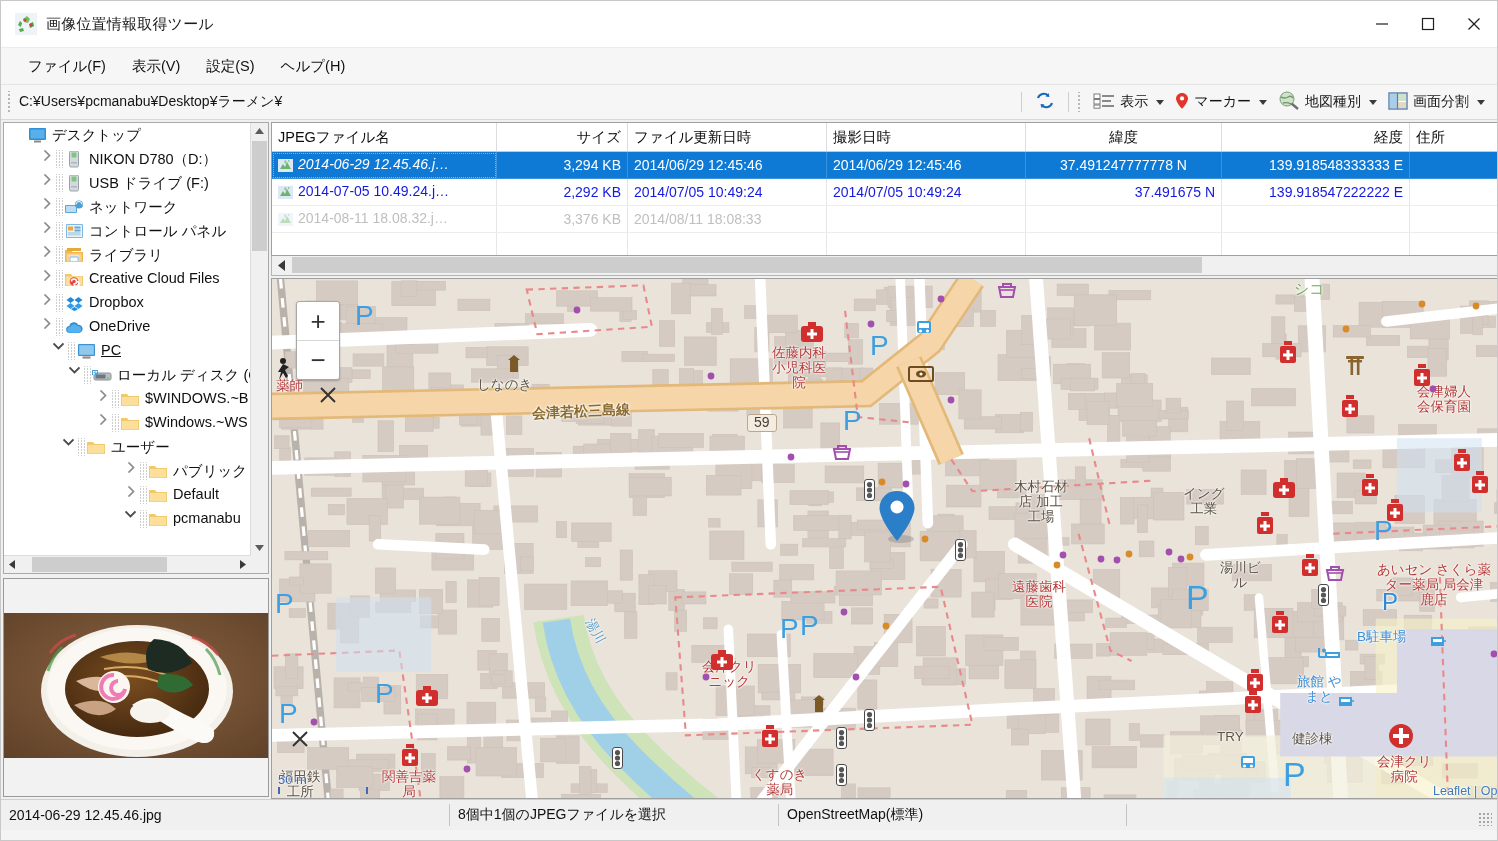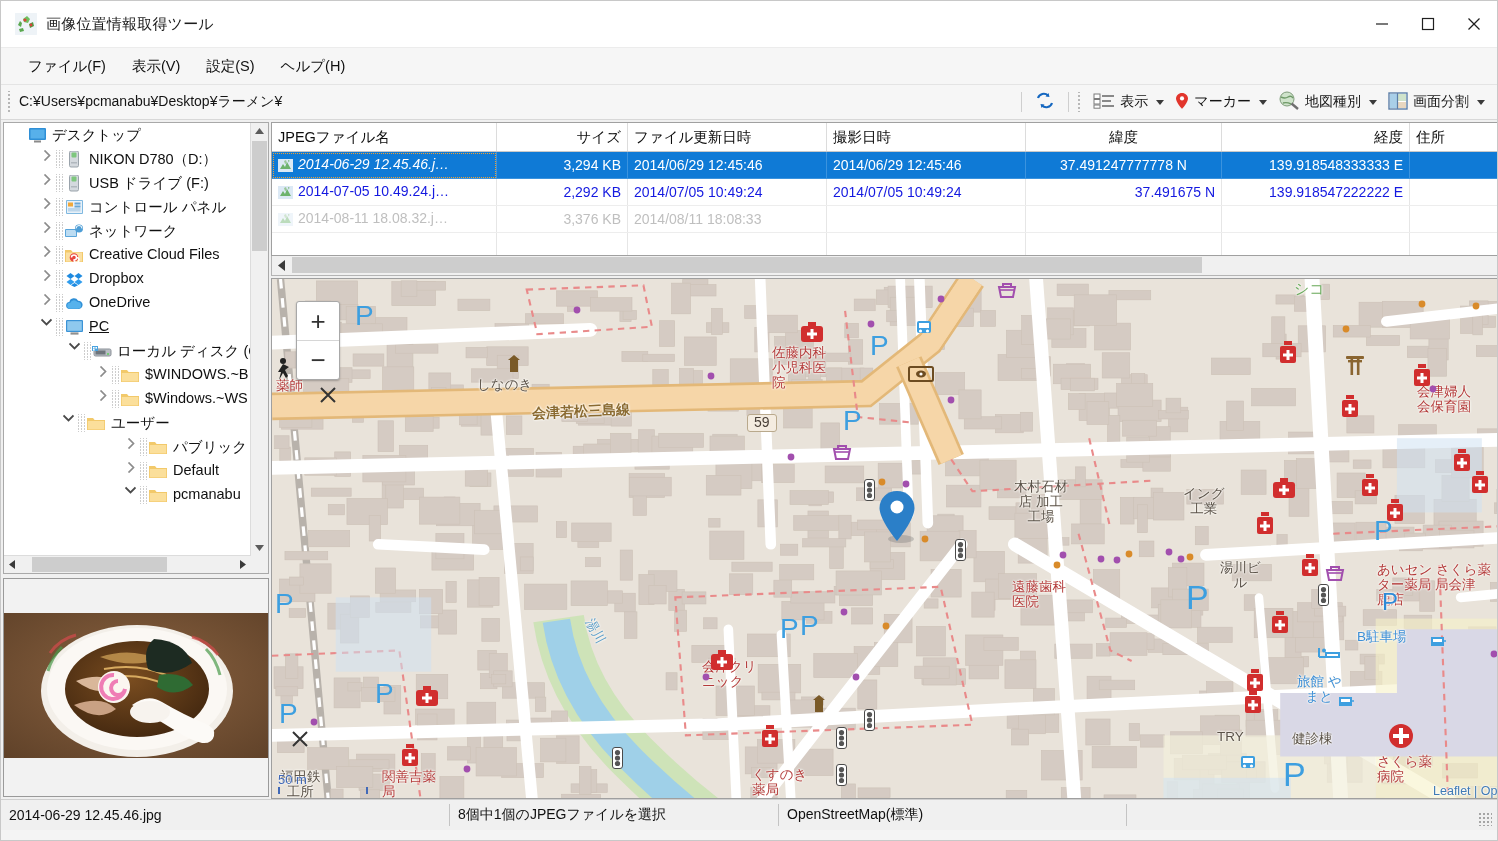--- a/index.html
+++ b/index.html
@@ -111,21 +111,21 @@
         color:#333;cursor:default;line-height:1;}
   .zbtn:first-child{border-bottom:1px solid #d6d6d6;}
   .attrib{position:absolute;right:2px;bottom:0px;font-size:12.5px;color:#3f7ab5;
           text-shadow:0 0 2px #fff,0 0 2px #fff,0 0 3px #fff;z-index:8;white-space:nowrap;}
   .scalebar{position:absolute;left:6px;bottom:4px;z-index:8;color:#4169b8;font-size:13px;
             text-shadow:0 0 2px #fff,0 0 2px #fff;}
   .scalebar .bar{width:86px;height:7px;border-left:2px solid #4169b8;border-right:2px solid #4169b8;
             border-bottom:0;position:relative;}
   .mlabel{position:absolute;z-index:5;white-space:pre;line-height:1.12;pointer-events:none;
           text-shadow:0 0 2px #fdfbf7,0 0 2px #fdfbf7,0 0 3px #fdfbf7;}
-  .lbl-poi{color:#b33a3a;font-size:13.5px;}
+  .lbl-poi{color:#b33a3a;font-size:13.5px;text-align:center;}
   .lbl-plain{color:#5a5248;font-size:13.5px;text-align:center;}
   .lbl-road{color:#8a6a30;font-size:14px;font-weight:bold;}
   .lbl-water{color:#5b9dc8;font-size:13px;}
   .lbl-blue{color:#3d8fd6;font-size:13.5px;text-align:center;}
   .pin{position:absolute;z-index:9;}
 
   
   .statusbar{height:30px;background:#f0f0f0;border-top:1px solid #cfcfcf;display:flex;
              align-items:center;position:relative;}
   .spane{height:22px;display:flex;align-items:center;padding:0 8px;font-size:14px;color:#101010;
@@ -304,47 +304,65 @@
               <span class="tlabel">USB ドライブ (F:)</span>
             </div>
             <div class="trow" style="padding-left: 34px;">
               <span class="tw">
                 <svg class="chev" width="8" height="11">
                   <path d="M1.5 0.5 L6.5 5.5 L1.5 10.5" fill="none" stroke="#8c8c8c" stroke-width="1.7"></path>
                 </svg>
               </span>
               <span class="dots"></span>
               <span class="ticon">
+                <svg width="18" height="15">
+                  <rect x="0" y="5" width="12" height="8" rx="1" fill="#5aa5da"></rect>
+                  <rect x="1" y="6" width="10" height="6" fill="#bcdcf2"></rect>
+                  <circle cx="14" cy="4.5" r="4" fill="#4e9ed6"></circle>
+                  <path d="M11 4.5 a3 3 0 0 1 6 0" fill="none" stroke="#fff" stroke-width="1"></path>
+                </svg>
+              </span>
+              <span class="tlabel">ネットワーク</span>
+            </div>
+            <div class="trow" style="padding-left: 34px;">
+              <span class="tw">
+                <svg class="chev" width="8" height="11">
+                  <path d="M1.5 0.5 L6.5 5.5 L1.5 10.5" fill="none" stroke="#8c8c8c" stroke-width="1.7"></path>
+                </svg>
+              </span>
+              <span class="dots"></span>
+              <span class="ticon">
                 <svg width="17" height="14">
                   <rect x="0" y="0" width="17" height="14" rx="1" fill="#7fb8e0"></rect>
                   <rect x="1" y="1" width="15" height="12" fill="#e8f1f8"></rect>
                   <rect x="2" y="2.5" width="5" height="4" fill="#f0a83a"></rect>
                   <rect x="8.5" y="2.5" width="6" height="2" fill="#6aa7d6"></rect>
                   <rect x="8.5" y="5.5" width="6" height="2" fill="#6aa7d6"></rect>
                   <rect x="2" y="8" width="12.5" height="3.5" fill="#bcd6ea"></rect>
                 </svg>
               </span>
               <span class="tlabel">コントロール パネル</span>
             </div>
             <div class="trow" style="padding-left: 34px;">
               <span class="tw">
                 <svg class="chev" width="8" height="11">
                   <path d="M1.5 0.5 L6.5 5.5 L1.5 10.5" fill="none" stroke="#8c8c8c" stroke-width="1.7"></path>
                 </svg>
               </span>
               <span class="dots"></span>
               <span class="ticon">
                 <svg width="18" height="15">
-                  <rect x="0" y="5" width="12" height="8" rx="1" fill="#5aa5da"></rect>
-                  <rect x="1" y="6" width="10" height="6" fill="#bcdcf2"></rect>
-                  <circle cx="14" cy="4.5" r="4" fill="#4e9ed6"></circle>
-                  <path d="M11 4.5 a3 3 0 0 1 6 0" fill="none" stroke="#fff" stroke-width="1"></path>
-                </svg>
-              </span>
-              <span class="tlabel">ネットワーク</span>
+                  <path d="M0 2 h6 l1.6 2 h10.4 v10 h-18 z" fill="#f0b84e"></path>
+                  <rect x="2" y="0" width="14" height="3" fill="#e8a93c"></rect>
+                  <rect x="1.5" y="5.5" width="15" height="8" fill="#f7d590"></rect>
+                  <rect x="4" y="7" width="10" height="6" fill="#d9e9f5"></rect>
+                  <path d="M5 13 v-4 h8 v4" fill="#fff" stroke="#8fb8d4"></path>
+                </svg>
+              </span>
+              <span class="tlabel">ライブラリ</span>
             </div>
             <div class="trow" style="padding-left: 34px;">
               <span class="tw">
                 <svg class="chev" width="8" height="11">
                   <path d="M1.5 0.5 L6.5 5.5 L1.5 10.5" fill="none" stroke="#8c8c8c" stroke-width="1.7"></path>
                 </svg>
               </span>
               <span class="dots"></span>
               <span class="ticon">
                 <svg width="18" height="15">
@@ -382,21 +400,21 @@
               </span>
               <span class="dots"></span>
               <span class="ticon">
                 <svg width="18" height="13">
                   <path d="M4 12 a3.6 3.6 0 0 1 .3 -7.1 a4.8 4.8 0 0 1 8.8 -1.2 a3.9 3.9 0 0 1 .7 8.3 z" fill="#2f8fd6"></path>
                   <path d="M5 11.8 a3 3 0 0 1 .4 -6 a4 4 0 0 1 7 -.8 a3.3 3.3 0 0 1 .6 6.8 z" fill="#56b2ec"></path>
                 </svg>
               </span>
               <span class="tlabel">OneDrive</span>
             </div>
-            <div class="trow" style="padding-left: 34px; text-decoration: underline;">
+            <div class="trow" style="padding-left: 46px; text-decoration: underline;">
               <span class="tw">
                 <svg class="chev" width="11" height="8">
                   <path d="M0.5 1.5 L5.5 6.5 L10.5 1.5" fill="none" stroke="#4a4a4a" stroke-width="1.8"></path>
                 </svg>
               </span>
               <span class="dots"></span>
               <span class="ticon">
                 <svg width="17" height="15">
                   <rect x="0" y="0" width="17" height="12" rx="1" fill="#3b93d6"></rect>
                   <rect x="1.2" y="1.2" width="14.6" height="9.6" fill="#8fc9ee"></rect>
@@ -1717,21 +1735,21 @@
 ター薬局 局会津
 鹿店</div>
             <div class="mlabel lbl-poi" style="left: 740px; top: 300px;">遠藤歯科
 医院</div>
             <div class="mlabel lbl-blue" style="left: 1110px; top: 310px; font-size: 24px; color: rgb(46, 138, 214);">P</div>
             <div class="mlabel lbl-blue" style="left: 1085px; top: 350px;">B駐車場</div>
             <div class="mlabel lbl-blue" style="left: 1025px; top: 395px;">旅館 や
 まと</div>
             <div class="mlabel lbl-plain" style="left: 945px; top: 450px;">TRY</div>
             <div class="mlabel lbl-plain" style="left: 1020px; top: 452px;">健診棟</div>
-            <div class="mlabel lbl-poi" style="left: 1105px; top: 475px;">さくら薬
+            <div class="mlabel lbl-poi" style="left: 1105px; top: 475px;">会津クリ
 病院</div>
             <div class="mlabel lbl-water" style="left: 310px; top: 345px; transform: rotate(62deg);">湯川</div>
             <div class="mlabel lbl-poi" style="left: 430px; top: 380px;">会津クリ
 ニック</div>
             <div class="mlabel lbl-poi" style="left: 480px; top: 488px;">くすのき
 薬局</div>
             <div class="mlabel lbl-poi" style="left: 110px; top: 490px;">関善吉薬
 局</div>
             <div class="mlabel lbl-plain" style="left: 8px; top: 490px;">福田鉄
 工所</div>

